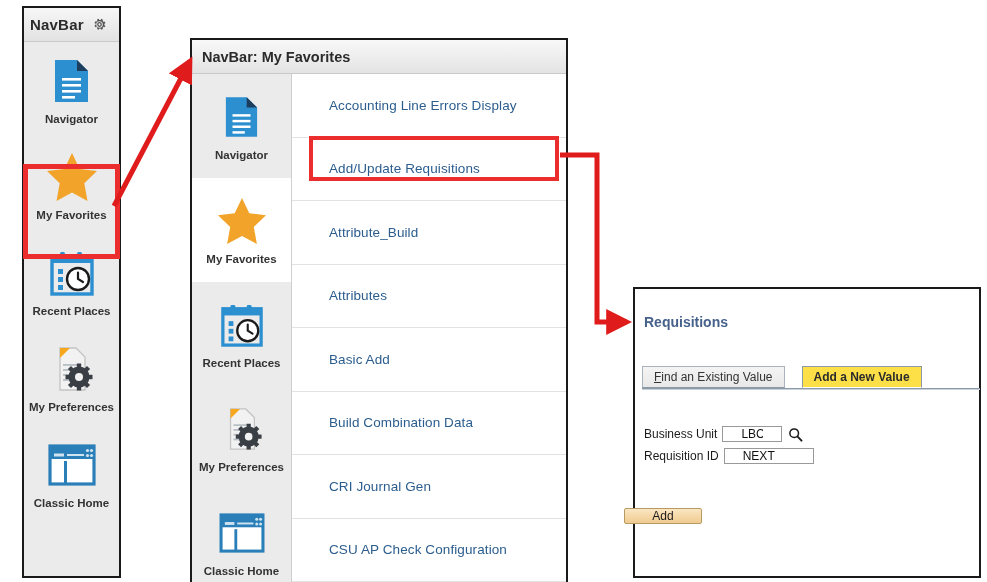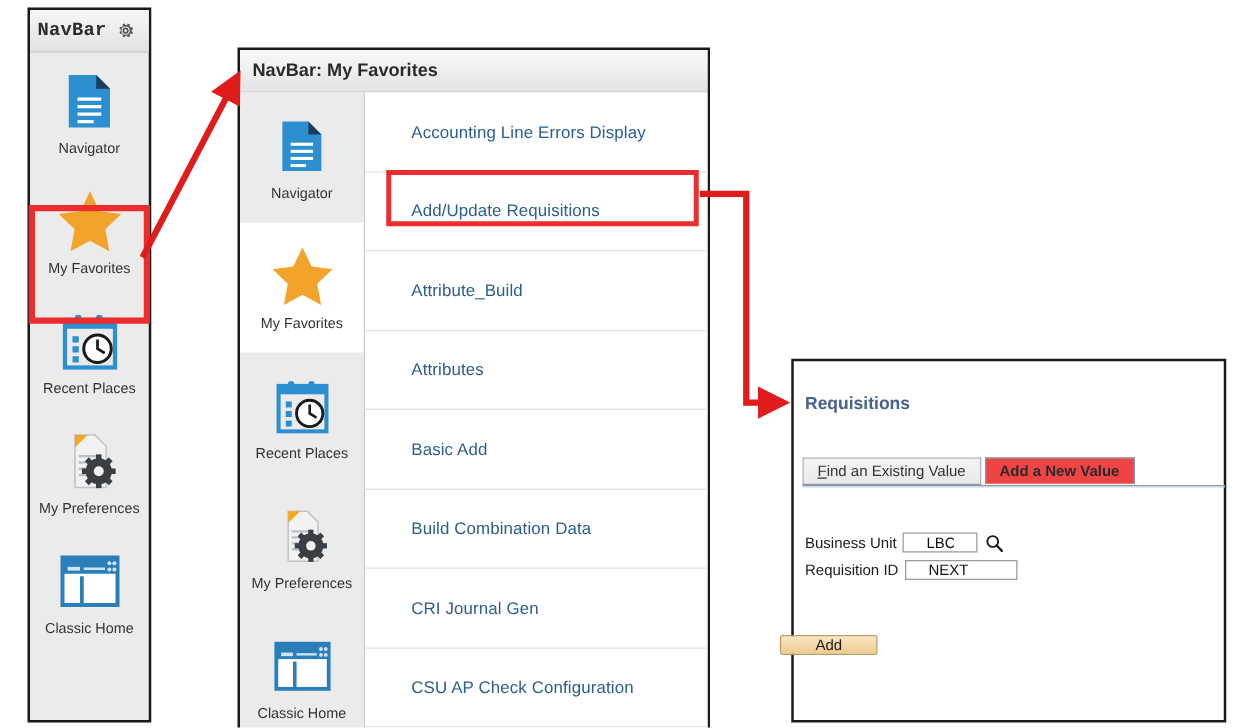--- a/index.html
+++ b/index.html
@@ -6,29 +6,29 @@
   body{width:987px;height:582px;position:relative;overflow:hidden;
        font-family:"Liberation Sans",sans-serif;-webkit-font-smoothing:antialiased;}
 
   
   .panel{position:absolute;box-sizing:border-box;background:#fff;border:2px solid #1a1a1a;}
 
   
   #navbar-panel{left:22px;top:6px;width:99px;height:572px;border:2px solid #1a1a1a;background:#ebebeb;}
   #navbar-header{height:34px;box-sizing:border-box;
       background:linear-gradient(to bottom,#f7f7f7 0%,#ebebeb 55%,#e2e2e2 100%);
-      border-bottom:1px solid #c9c9c9;display:flex;align-items:center;padding:0 6px;font-family:Liberation Mono, monospace;}
+      border-bottom:1px solid #c9c9c9;display:flex;align-items:center;padding:0 6px;}
   #navbar-header .nb-title{font-size:15px;font-weight:bold;color:#2b2b2b;letter-spacing:.2px;}
   .gear-ico{margin-left:7px;display:inline-block;line-height:0;}
 
   .nav-list{position:relative;}
   .nav-tile{height:96px;box-sizing:border-box;display:flex;flex-direction:column;
       align-items:center;justify-content:center;cursor:pointer;background:transparent;}
   .nav-tile .tile-ico{height:54px;display:flex;align-items:center;justify-content:center;}
-  .nav-tile .tile-label{font-size:11.5px;font-weight:normal;color:#333;margin-top:5px;
+  .nav-tile .tile-label{font-size:11.5px;font-weight:bold;color:#333;margin-top:5px;
       text-align:center;line-height:1.1;white-space:nowrap;}
 
   
   #fav-highlight{position:absolute;left:23px;top:164px;width:97px;height:95px;
       border:5px solid #ec2d2d;box-sizing:border-box;z-index:6;pointer-events:none;}
 
   
   #favorites-panel{left:190px;top:38px;width:378px;height:552px;}
   #fav-header{height:34px;box-sizing:border-box;
       background:linear-gradient(to bottom,#f8f8f8 0%,#ededed 55%,#e3e3e3 100%);
@@ -48,22 +48,22 @@
       border:4px solid #ec2d2d;box-sizing:border-box;z-index:7;pointer-events:none;}
 
   
   #requisitions-panel{left:633px;top:287px;width:348px;height:291px;}
   #req-title{position:absolute;left:9px;top:25px;font-size:14px;font-weight:bold;color:#46618b;}
   #req-tabs{position:absolute;left:7px;top:77px;display:flex;align-items:flex-end;width:338px;}
   .rtab{box-sizing:border-box;height:22px;padding:0 11px;font-size:12px;color:#2b2b2b;
       display:flex;align-items:center;cursor:pointer;}
   .rtab.inactive{background:linear-gradient(to bottom,#f4f4f4,#e8e8e8);
       border:1px solid #a9b3bd;border-bottom:1px solid #8c99a6;color:#333;}
-  .rtab.active{background:#ef4444;border:1px solid #8c99a6;border-bottom:1px solid #fdfdfd;
-      font-weight:bold;margin-left:3px;position:relative;z-index:2;}
+  .rtab.active{background:#fde047;border:1px solid #8c99a6;border-bottom:1px solid #fdfdfd;
+      font-weight:bold;margin-left:17px;position:relative;z-index:2;}
   #req-tabline{position:absolute;left:7px;top:98.5px;width:338px;height:1px;background:#8c99a6;}
   #req-tabline2{position:absolute;left:7px;top:99.5px;width:338px;height:1px;background:#c8d2db;}
 
   .form-row{position:absolute;display:flex;align-items:center;}
   .f-label{font-size:12px;color:#1b1b1b;text-align:center;}
   .f-input{box-sizing:border-box;height:16px;border:1px solid #999;background:#fff;
       font-size:12px;color:#111;padding:0 18px;line-height:14px;font-family:"Liberation Sans",sans-serif;}
   .lookup-ico{margin-left:6px;display:inline-block;line-height:0;cursor:pointer;}
 
   #add-button{position:absolute;left:624px;top:508px;width:78px;height:16px;box-sizing:border-box;

